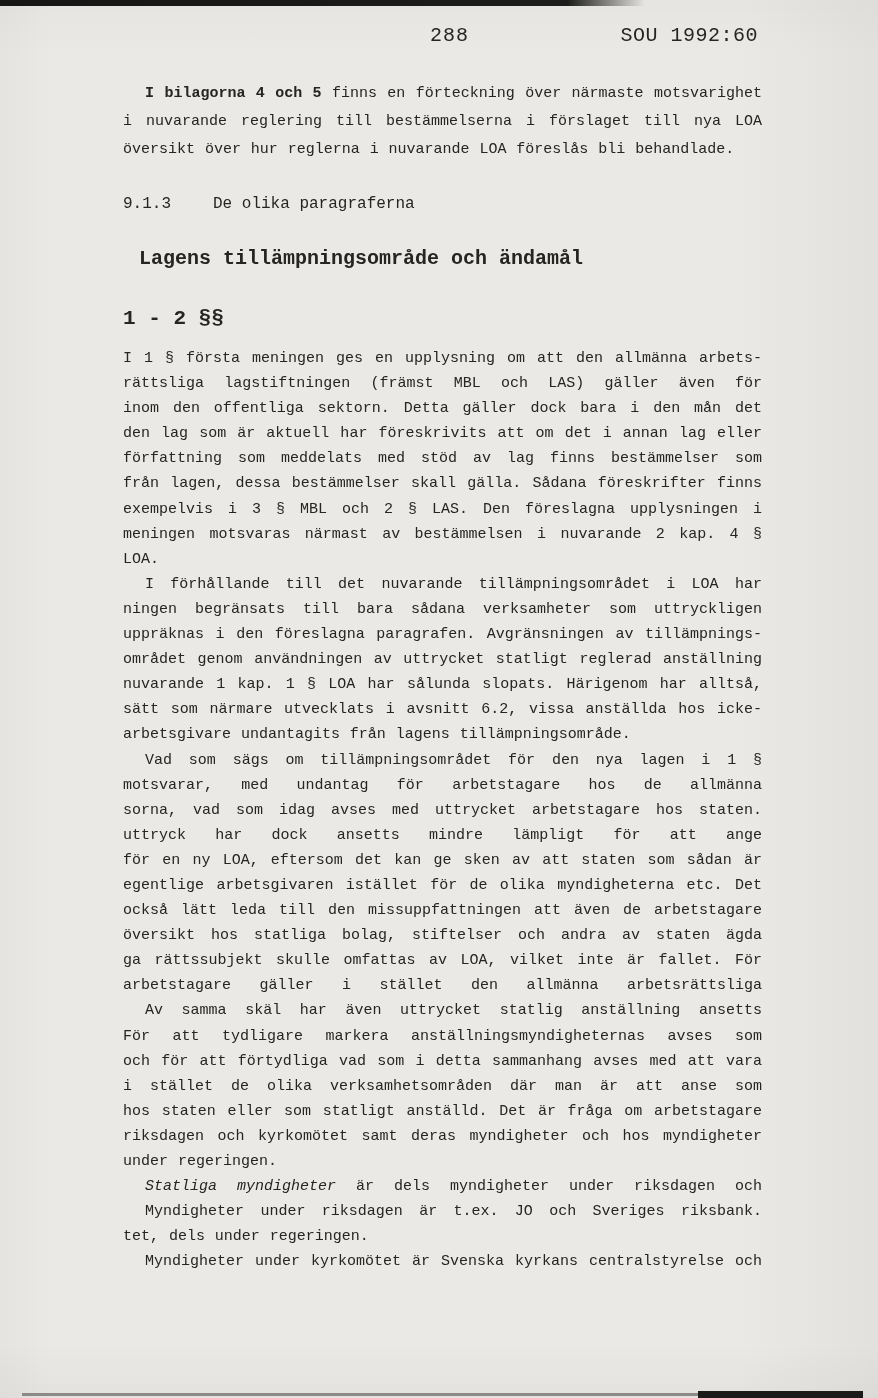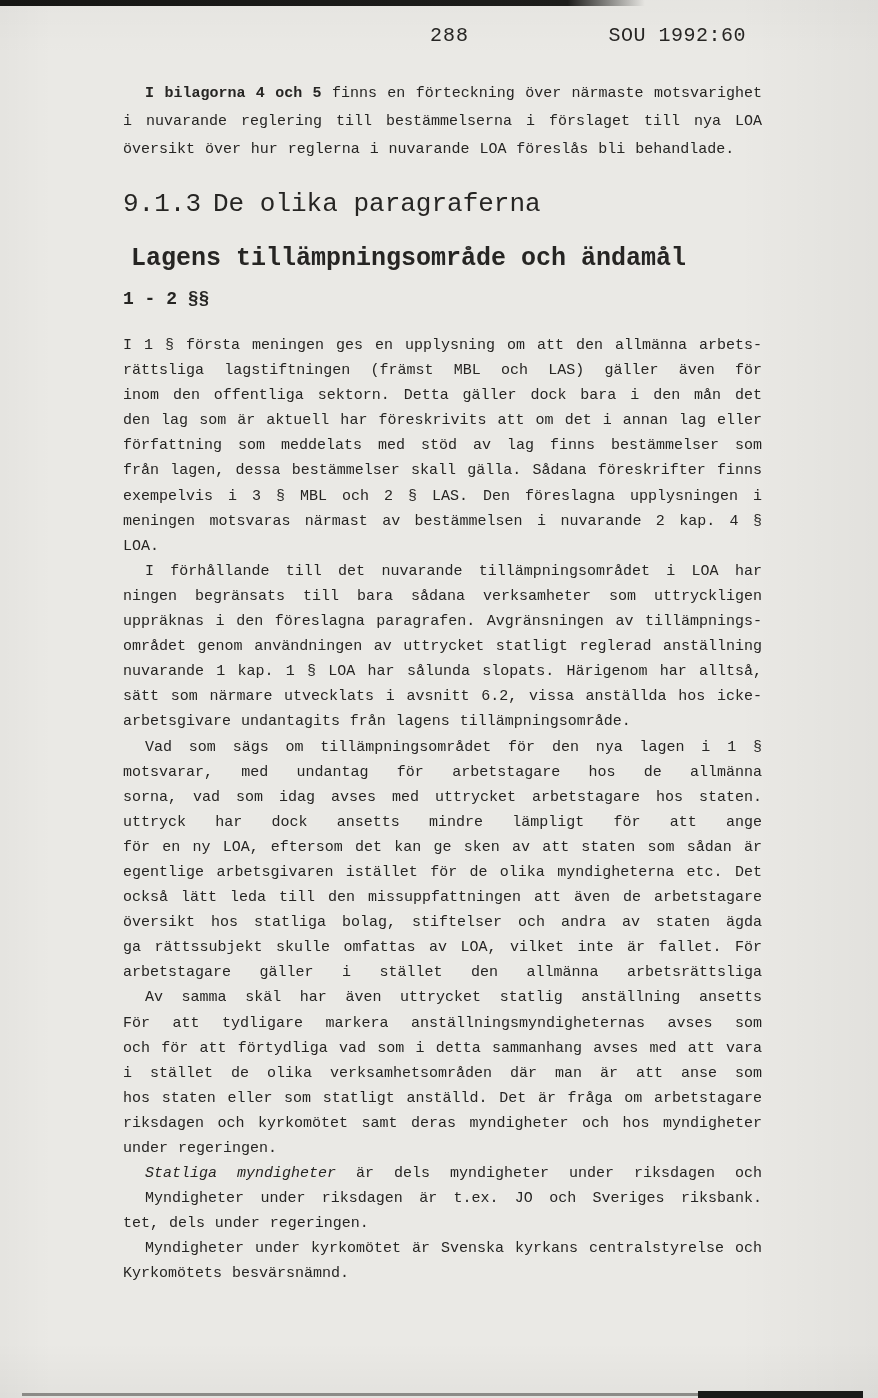--- a/index.html
+++ b/index.html
@@ -51,21 +51,21 @@
     margin-top: 24px;
     font-size: 20px;
   }
   .page-number {
     position: absolute;
     left: 307px;
     letter-spacing: 1px;
   }
   .doc-ref {
     position: absolute;
-    right: 16px;
+    right: 4px;
     letter-spacing: 0.5px;
   }
   .intro-paragraph { margin-top: 30px; }
   .intro-paragraph .line { height: 28px; line-height: 28px; }
 
   .line {
     height: 25.1px;
     line-height: 25.1px;
     font-size: 15px;
     overflow: hidden;
@@ -73,41 +73,41 @@
     text-align-last: left;
     word-spacing: 0.06em;
   }
   .line.j { text-align-last: justify; }
   .line.indent { text-indent: 22px; }
   .bold { font-weight: bold; }
   .italic { font-style: italic; }
 
   .section-heading {
     margin: 26px 0 0 0;
-    font-size: 26px;
+    font-size: 16px;
     font-weight: normal;
     line-height: 28px;
   }
   .section-heading .sec-num {
     display: inline-block;
     width: 90px;
   }
   .subsection-heading {
-    margin: 28px 0 0 8px;
-    font-size: 25px;
+    margin: 28px 0 0 16px;
+    font-size: 20px;
     font-weight: bold;
     line-height: 26px;
   }
   .paragraph-range {
-    margin-top: 15px;
-    font-size: 18px;
+    margin-top: 34px;
+    font-size: 21px;
     font-weight: bold;
     line-height: 25px;
   }
-  .body-text { margin-top: 21px; }
+  .body-text { margin-top: 15px; }
 </style>
 </head>
 <body>
 
 <div class="page">
   <div class="scan-edge-top"></div>
   <div class="scan-edge-bottom"></div>
   <div class="scan-edge-bottom-right"></div>
 
   <div class="content">
@@ -162,17 +162,16 @@
         <div class="line j">För att tydligare markera anställningsmyndigheternas avses som arbetsgivare</div>
         <div class="line j">och för att förtydliga vad som i detta sammanhang avses med att vara</div>
         <div class="line j">i stället de olika verksamhetsområden där man är att anse som arbetstagare</div>
         <div class="line j">hos staten eller som statligt anställd. Det är fråga om arbetstagare hos</div>
         <div class="line j">riksdagen och kyrkomötet samt deras myndigheter och hos myndigheter</div>
         <div class="line">under regeringen.</div>
         <div class="line j indent"><span class="italic">Statliga myndigheter</span> är dels myndigheter under riksdagen och kyrkomö-</div>
         <div class="line j indent">Myndigheter under riksdagen är t.ex. JO och Sveriges riksbank.</div>
         <div class="line">tet, dels under regeringen.</div>
         <div class="line j indent">Myndigheter under kyrkomötet är Svenska kyrkans centralstyrelse och</div>
-        <div class="line">Kyrkomötets besvärsnämnd.</div>
       </div>
 
   </div>
 </div>
 
 </body></html>

